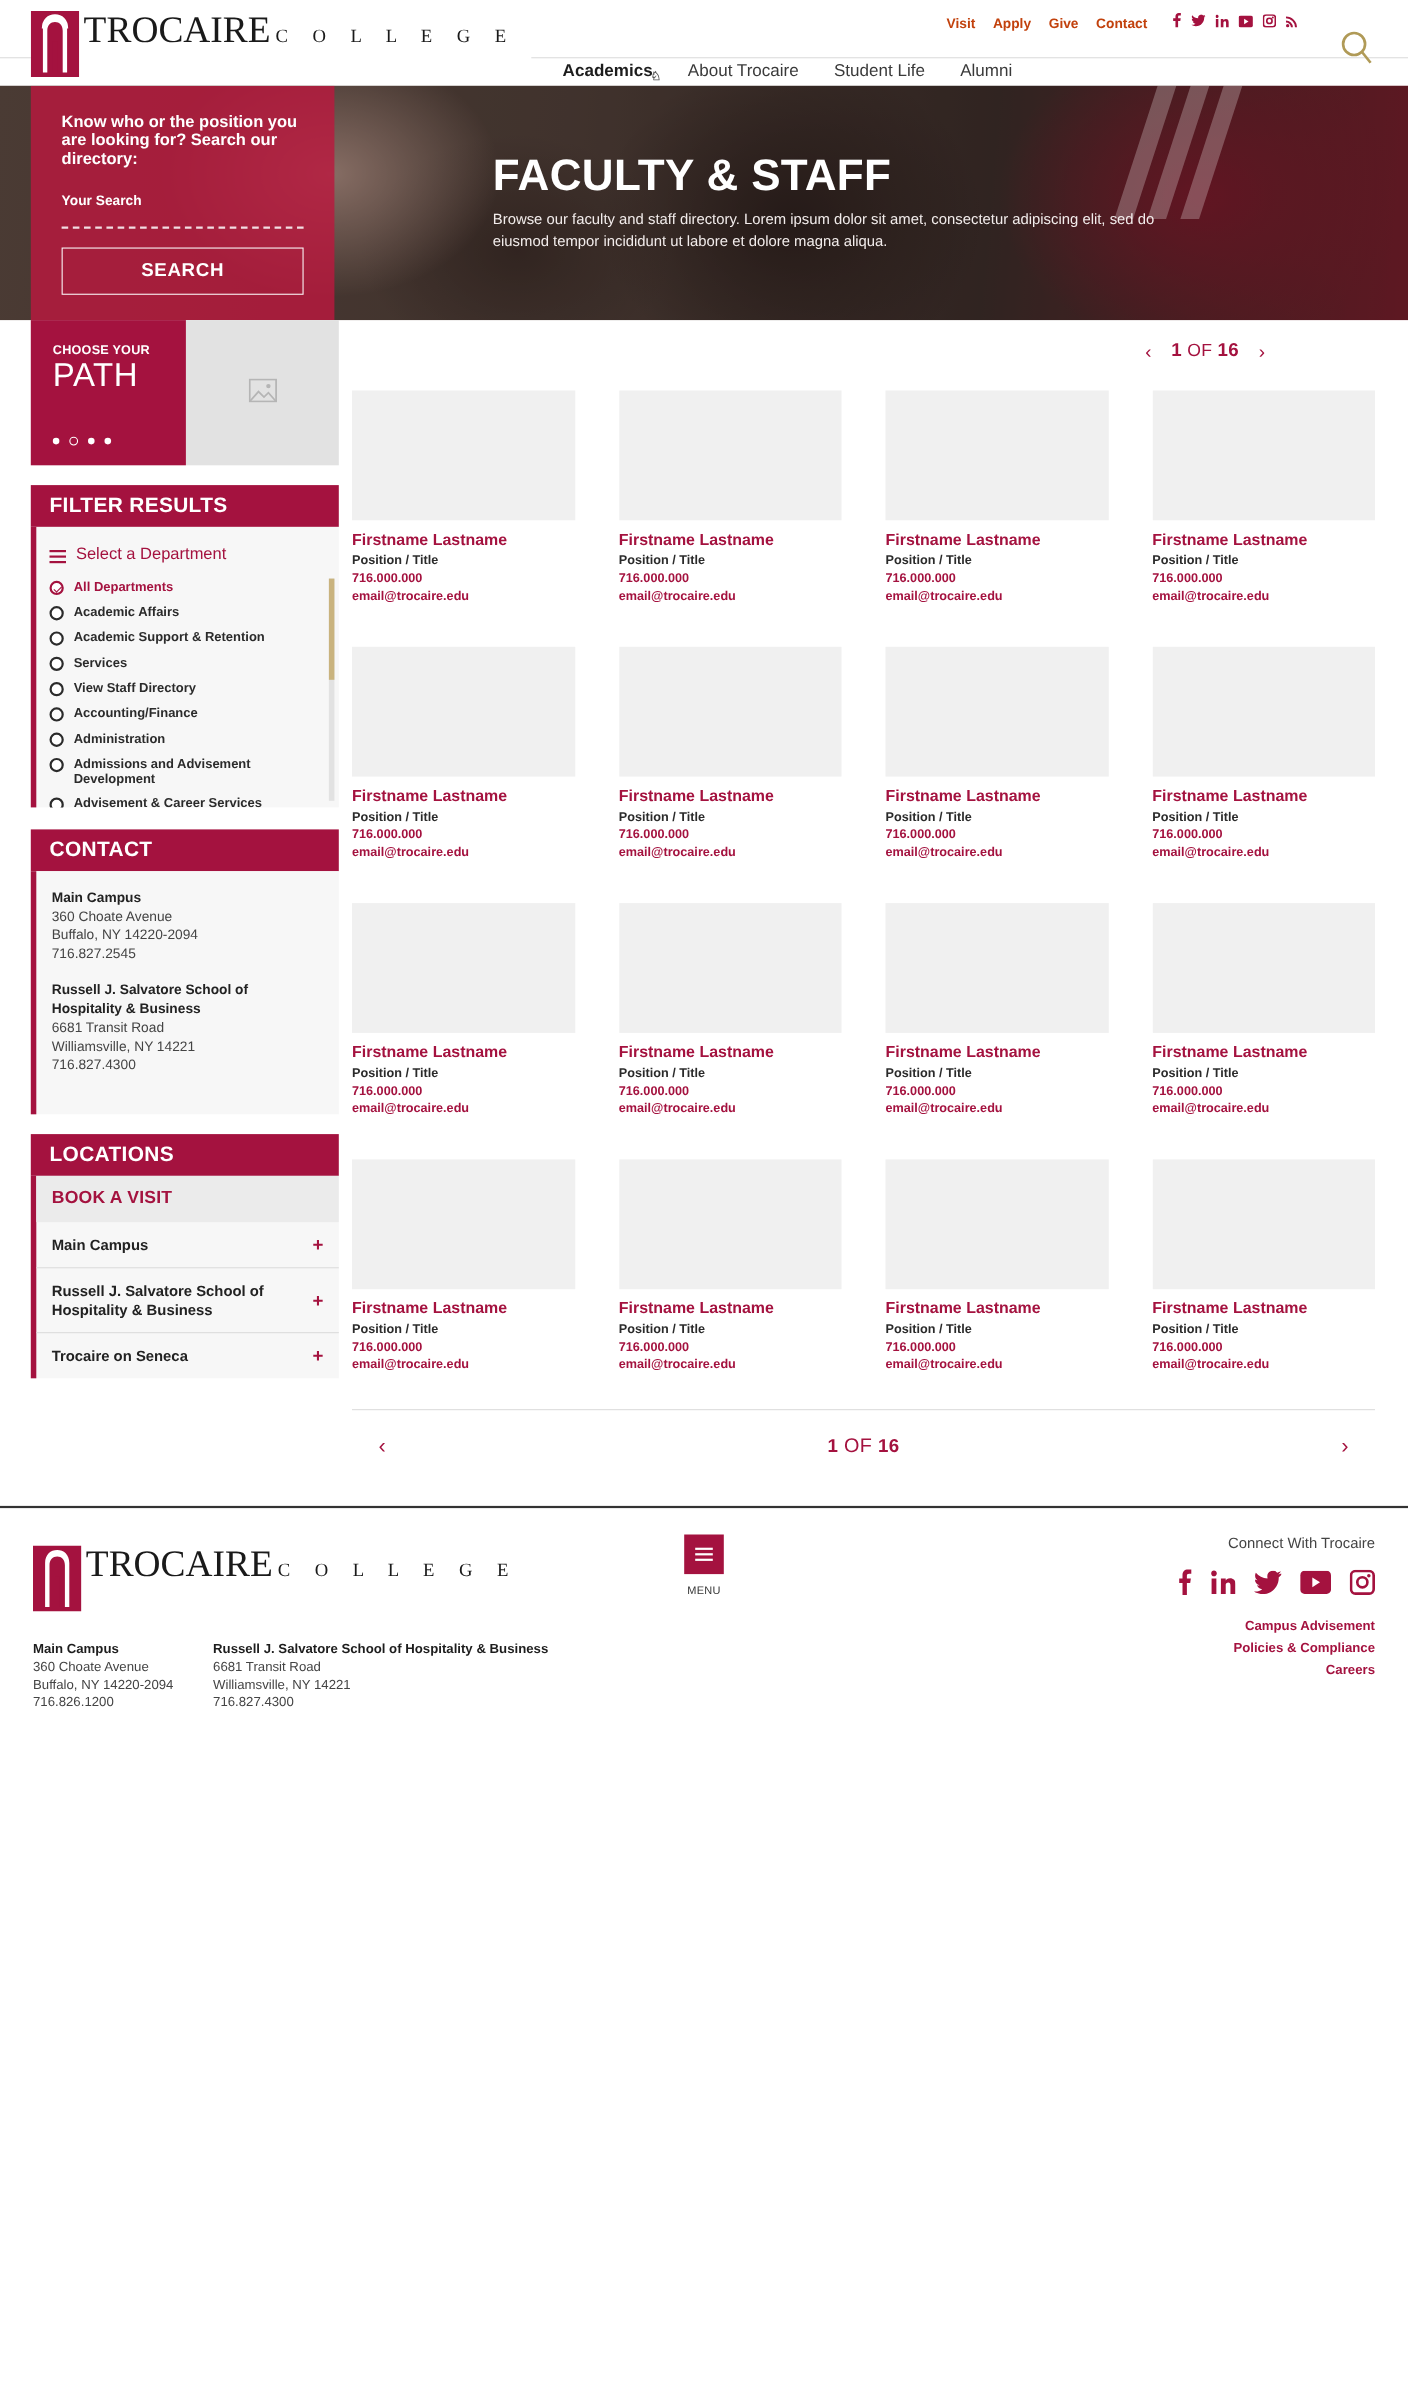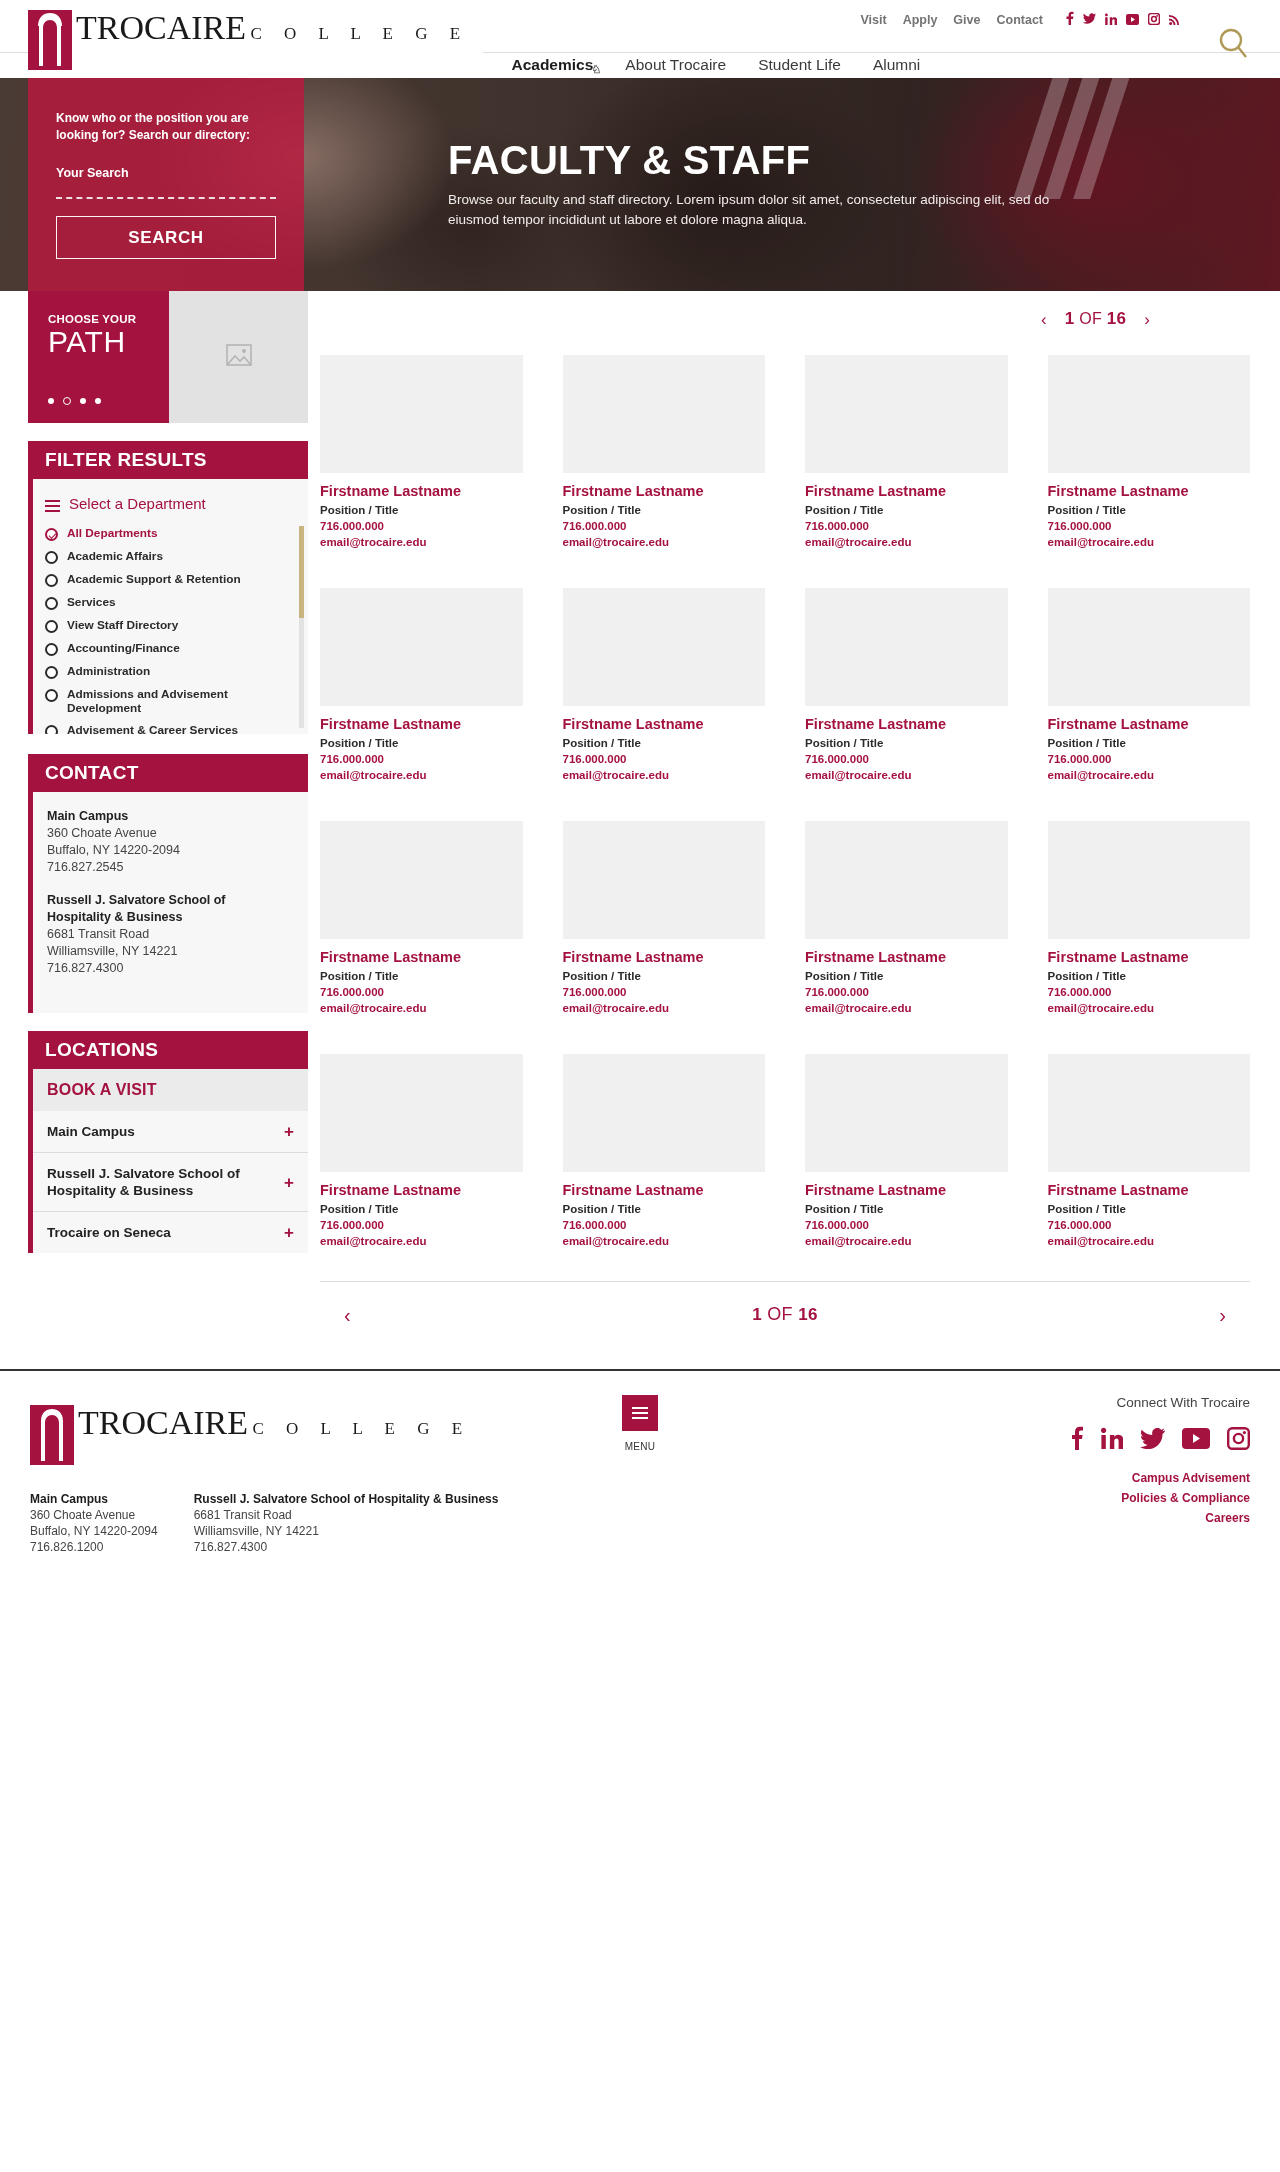--- a/index.html
+++ b/index.html
@@ -38,21 +38,21 @@
   .logo-sub {
     font-family: "Liberation Serif", serif;
     font-size: 17px; letter-spacing: 9px; color: #1a1a1a; line-height: 22px;
   }
 
   .util-nav {
     position: absolute; right: 100px; top: 11px;
     display: flex; align-items: center; gap: 16px;
   }
   .util-link {
-    font-size: 12.5px; font-weight: bold; color: #737373; text-decoration: none;
+    font-size: 12.5px; font-weight: bold; color: #c2410c; text-decoration: none;
   }
   .social-top { display: flex; align-items: center; gap: 9px; margin-left: 6px; }
   .social-top .sicon { color: #a4123f; fill: #a4123f; display: block; }
 
   .search-btn-top {
     position: absolute; right: 30px; top: 26px;
     width: 34px; height: 34px; cursor: pointer;
   }
 
   .mainnav {
@@ -93,21 +93,21 @@
     position: absolute; top: -14px; width: 17px; height: 135px;
     background: #fff; transform: skewX(-18deg);
   }
   .hero-left {
     position: absolute; left: 28px; top: 0; bottom: 0; width: 276px;
     background: rgba(186,25,62,0.82);
     padding: 0 28px;
     display: flex; flex-direction: column; justify-content: center;
   }
   .hero-left-q {
-    color: #fff; font-size: 12px; font-weight: bold; line-height: 17px;
+    color: #fff; font-size: 15px; font-weight: bold; line-height: 17px;
     margin-bottom: 22px;
   }
   .hero-srch-label { color: #fff; font-size: 12.5px; font-weight: bold; margin-bottom: 5px; }
   .hero-srch-input {
     border: none; border-bottom: 2px dashed rgba(255,255,255,.85);
     background: transparent; width: 100%; height: 14px; outline: none;
     color:#fff; font-size: 12.5px; font-family:"Liberation Sans",sans-serif;
   }
   .hero-srch-btn {
     margin-top: 17px; width: 100%; height: 43px;

